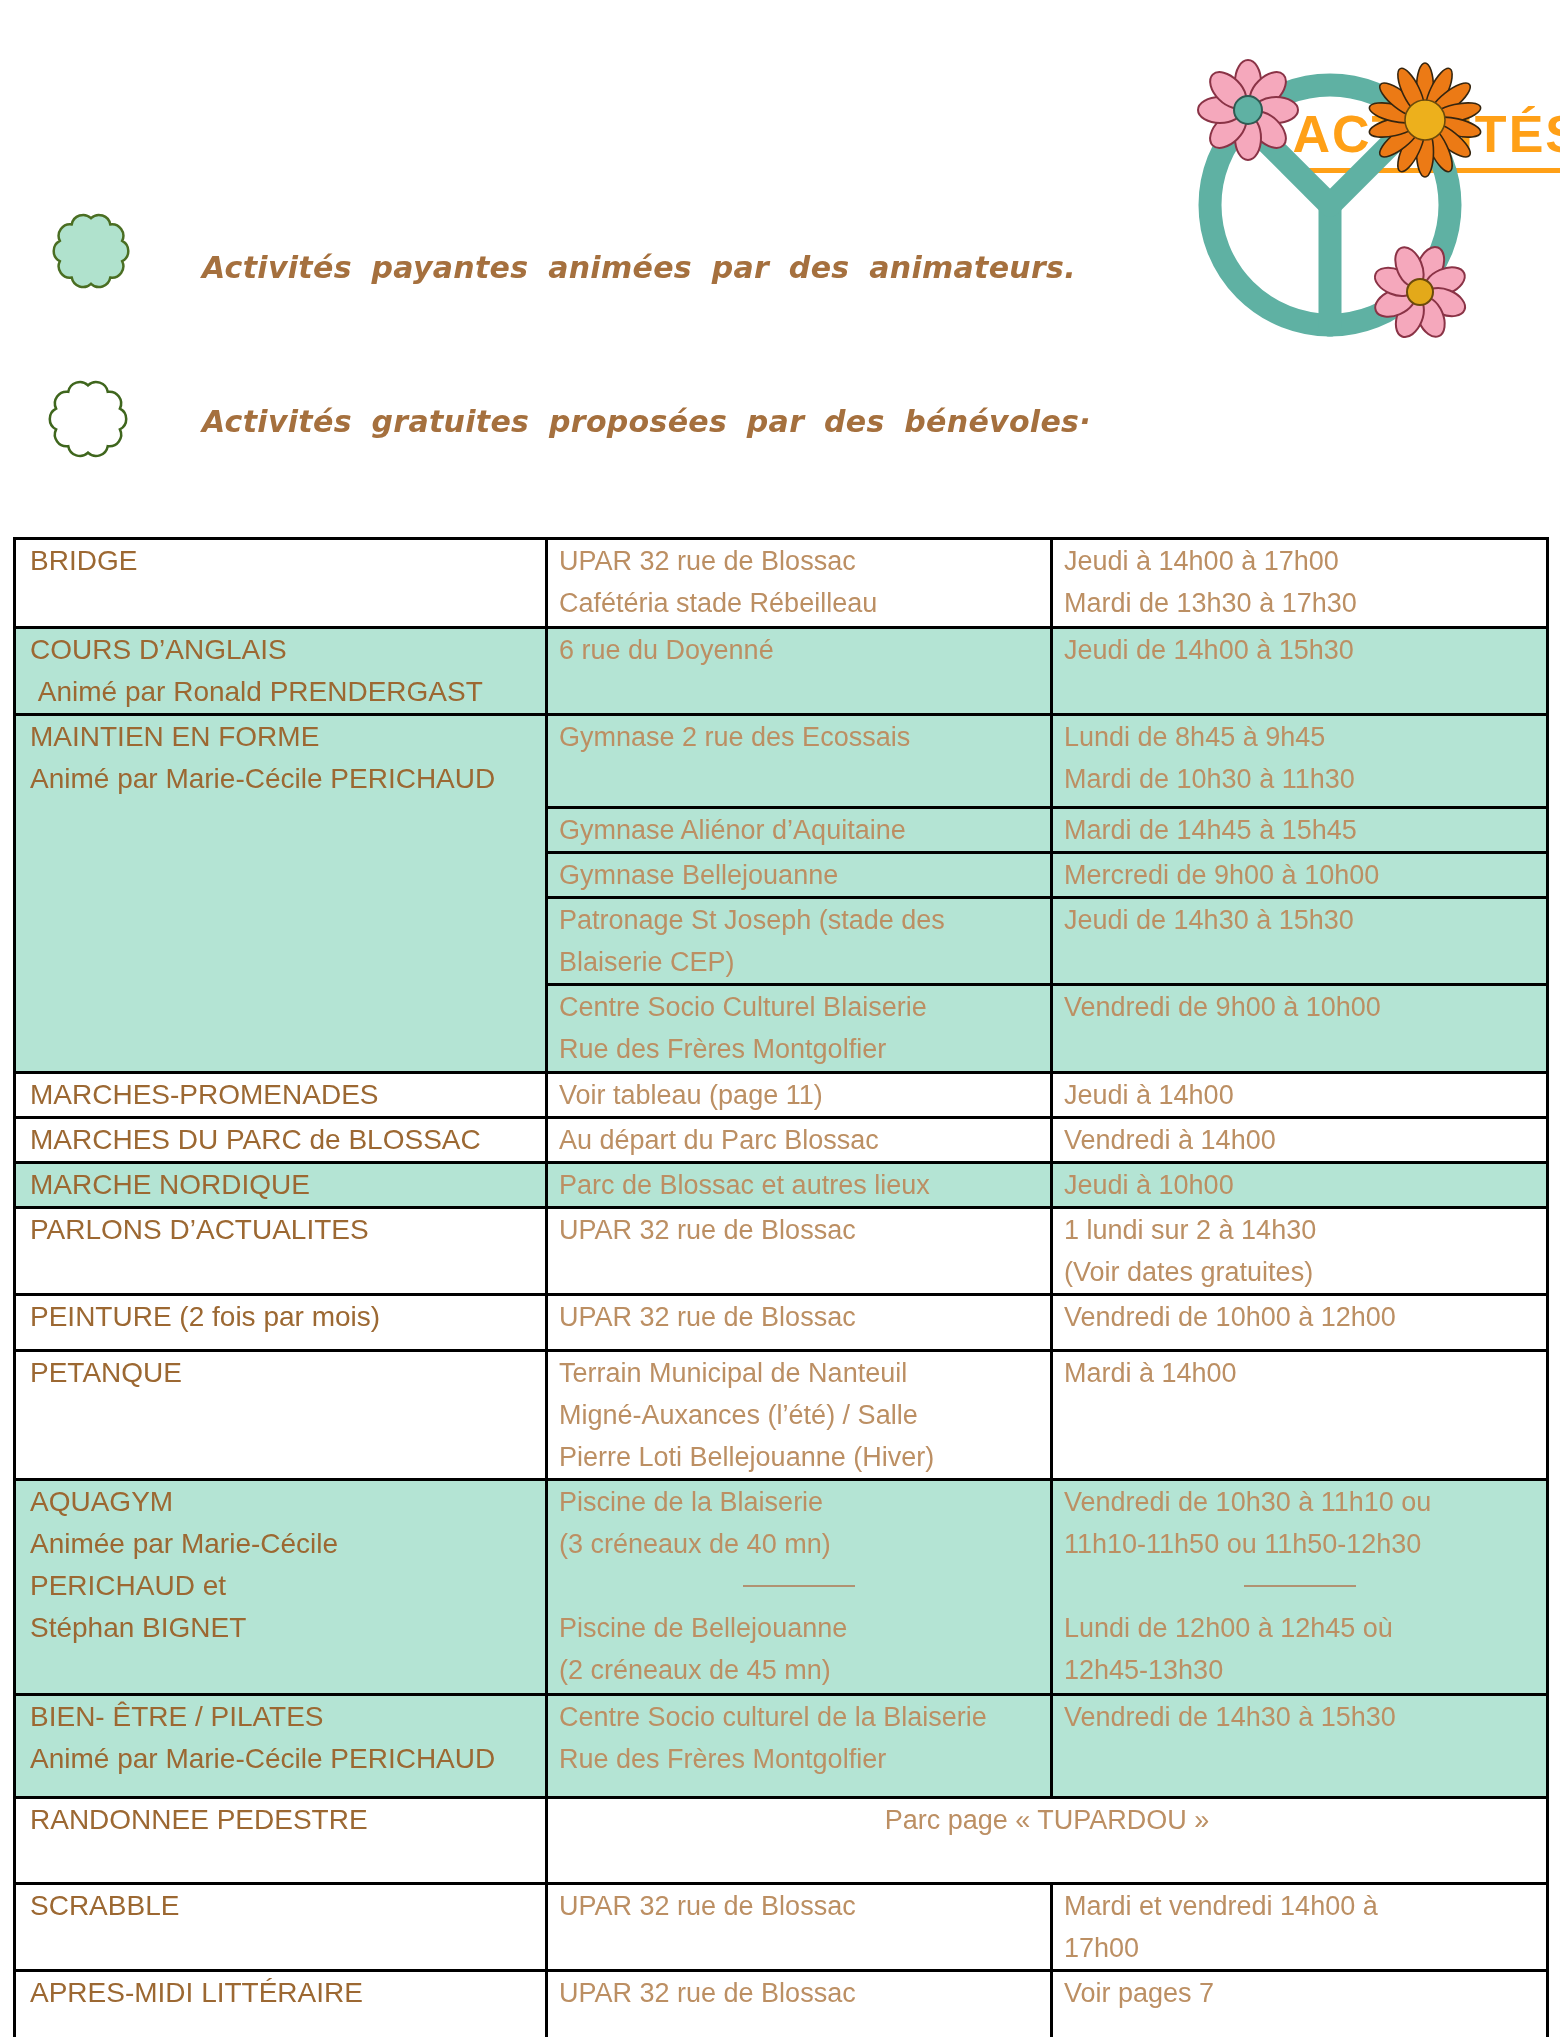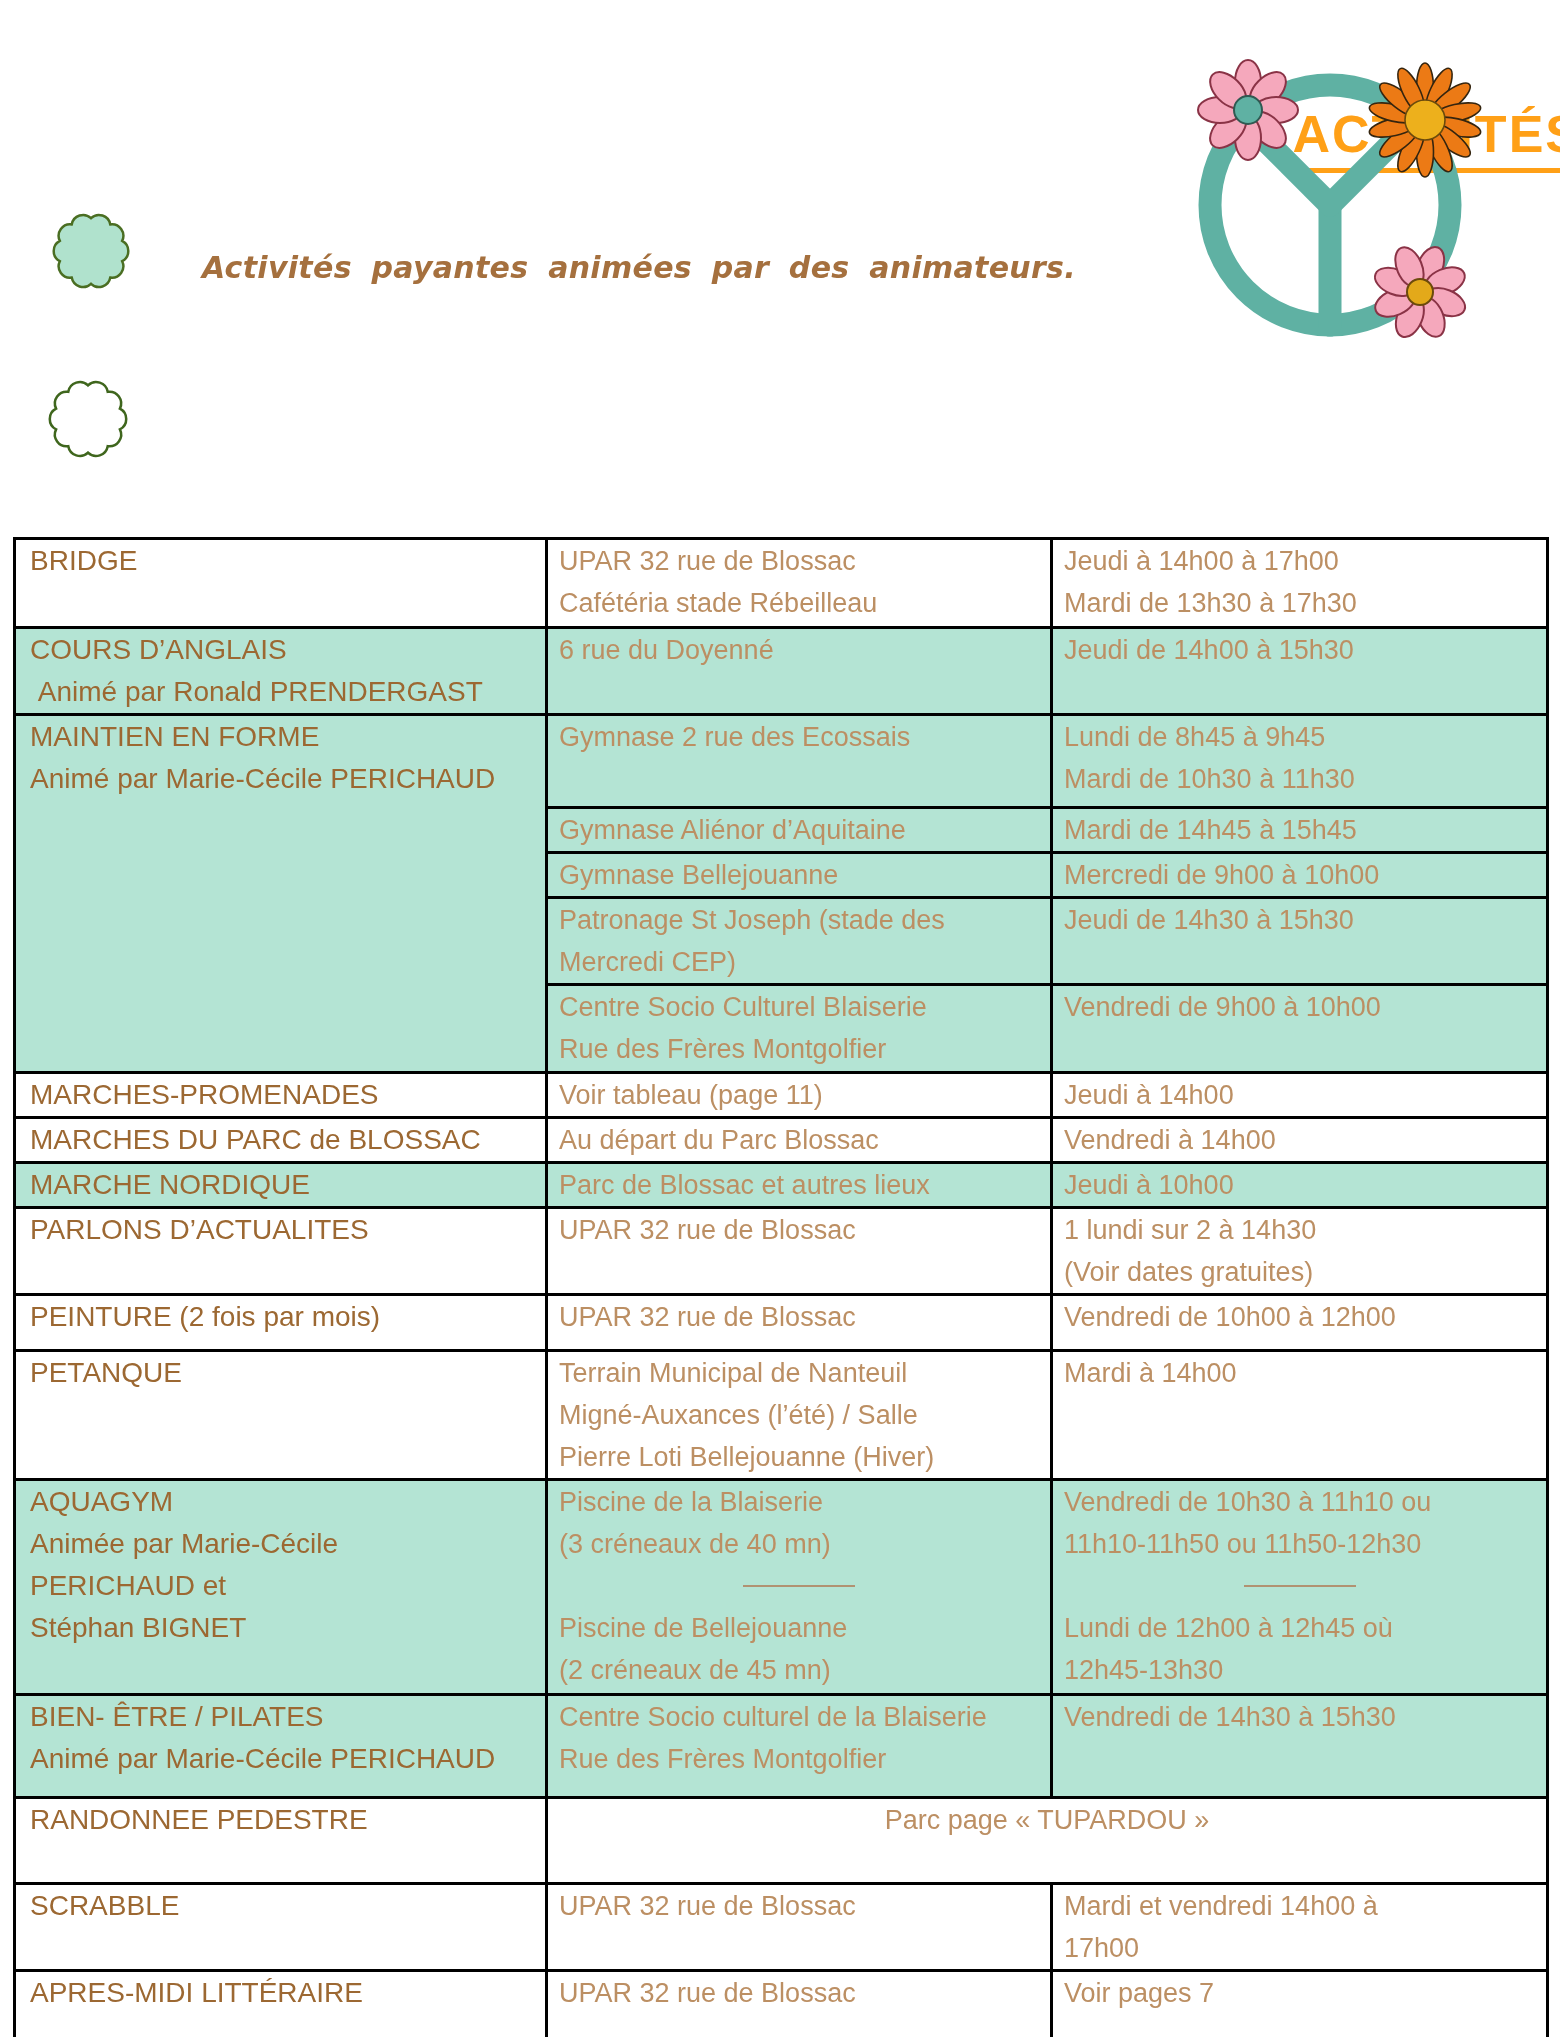--- a/index.html
+++ b/index.html
@@ -170,20 +170,21 @@
              A 14 14 0 0 1 50 12 Z" fill="#B0E2CD" stroke="#4A6E22" stroke-width="3"></path>
   </svg>
   <span id="legend-text-paid" class="legend-text">Activités payantes animées par des animateurs.</span>
 
   <svg id="cloud-free" class="cloud" width="84" height="94" viewBox="0 0 100 104">
     <path d="M 50 12 A 14 14 0 0 1 73.5 19.6 A 14 14 0 0 1 88 39.6 A 14 14 0 0 1 88 64.4
              A 14 14 0 0 1 73.5 84.4 A 14 14 0 0 1 50 92 A 14 14 0 0 1 26.5 84.4
              A 14 14 0 0 1 12 64.4 A 14 14 0 0 1 12 39.6 A 14 14 0 0 1 26.5 19.6
              A 14 14 0 0 1 50 12 Z" fill="#FFFFFF" stroke="#3F661D" stroke-width="3"></path>
   </svg>
+  <span id="legend-text-free" class="legend-text">Activités gratuites proposées par des bénévoles·</span>
 
   <table class="schedule">
     <colgroup>
         <col style="width:532px">
         <col style="width:505px">
         <col style="width:496px">
       </colgroup>
 
     <tbody>
         <tr style="height:89px">
@@ -238,21 +239,21 @@
       <td>
             <div>Gymnase Bellejouanne</div>
           </td>
       <td>
             <div>Mercredi de 9h00 à 10h00</div>
           </td>
     </tr>
     <tr class="mint" style="height:80px">
       <td>
             <div>Patronage St Joseph (stade des</div>
-            <div>Mercredi CEP)</div>
+            <div>Blaiserie CEP)</div>
           </td>
       <td>
             <div>Jeudi de 14h30 à 15h30</div>
           </td>
     </tr>
     <tr class="mint" style="height:88px">
       <td>
             <div>Centre Socio Culturel Blaiserie</div>
             <div>Rue des Frères Montgolfier</div>
           </td>

